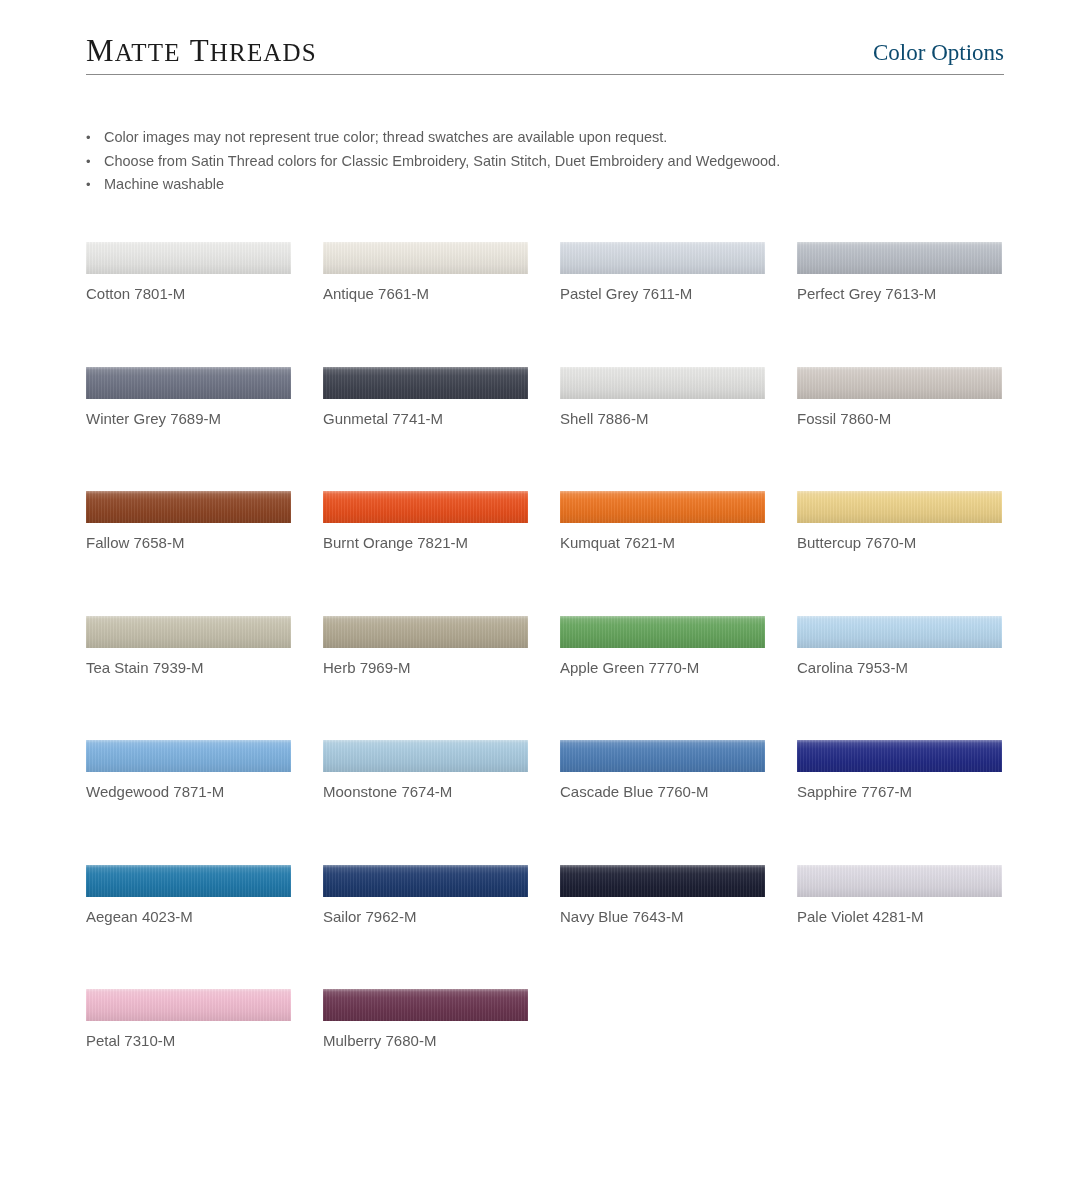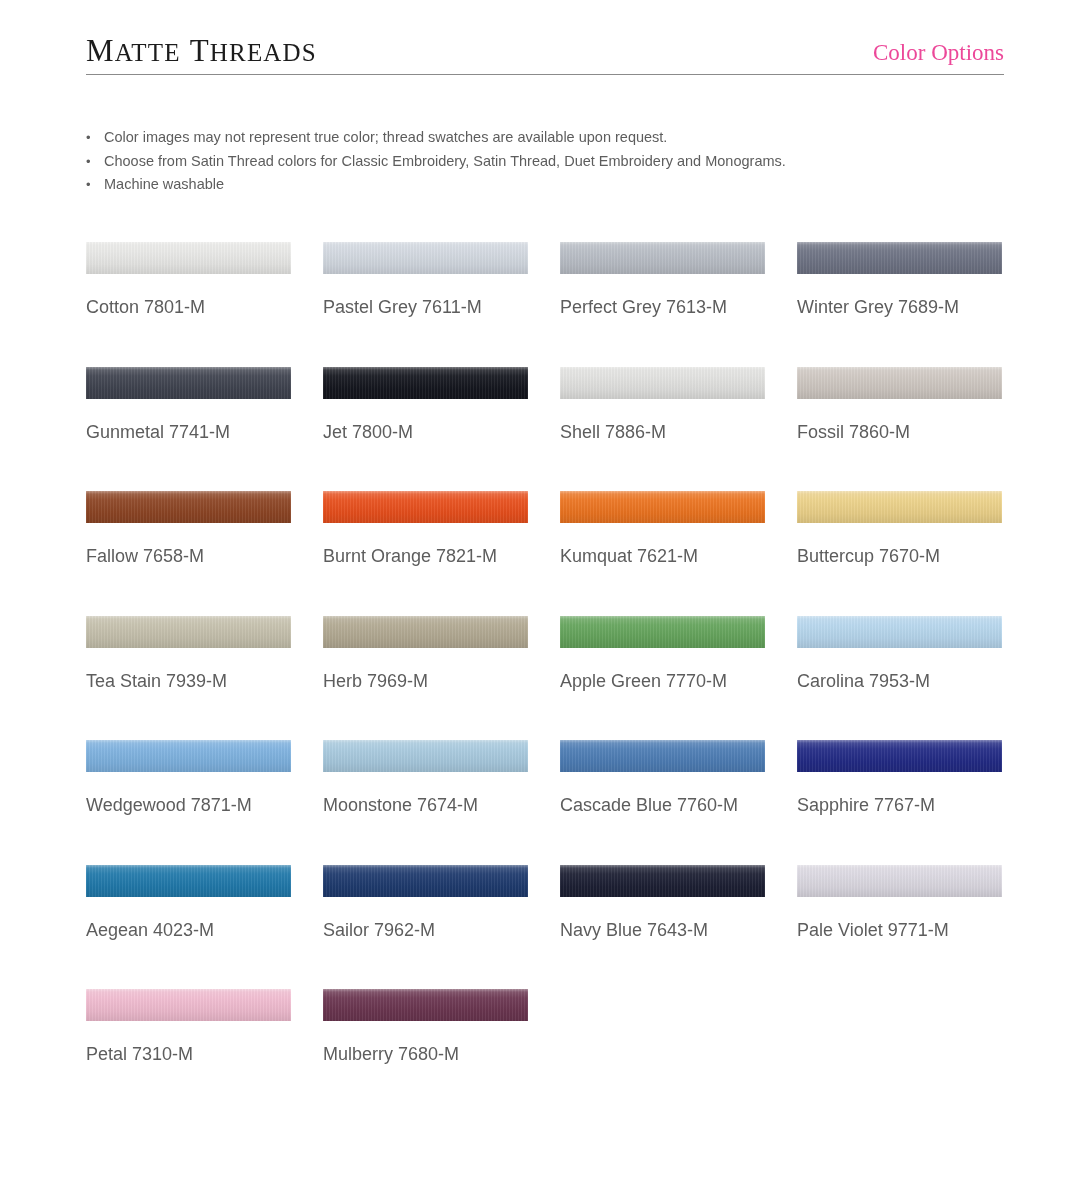--- a/index.html
+++ b/index.html
@@ -45,21 +45,21 @@
   }
   .title .cap {
     font-size: 31px;
   }
   .title .sm {
     font-size: 25px;
   }
   .subtitle {
     font-family: "Liberation Serif", serif;
     font-size: 23px;
-    color: #ec4899;
+    color: #0c4a6e;
     white-space: nowrap;
     padding-bottom: 2px;
   }
 
   
   .bullets {
     position: absolute;
     left: 86px;
     top: 126px;
     width: 918px;
@@ -120,22 +120,22 @@
     pointer-events: none;
   }
   .swatch .edge {
     position: absolute;
     left: 0; right: 0; top: 0;
     height: 3px;
     background: linear-gradient(180deg, rgba(255,255,255,0.28), rgba(255,255,255,0));
     pointer-events: none;
   }
   .label {
-    margin-top: 23px;
-    font-size: 18px;
+    margin-top: 11px;
+    font-size: 15px;
     color: #5d5d5d;
     white-space: nowrap;
   }
 </style>
 </head>
 <body>
 
 <div class="page">
 
   <div class="header">
@@ -145,37 +145,44 @@
     <div class="subtitle">Color Options</div>
   </div>
 
   <div class="bullets">
     <div class="bullet">
       <span class="dot">•</span>
       <span class="txt">Color images may not represent true color; thread swatches are available upon request.</span>
     </div>
     <div class="bullet">
       <span class="dot">•</span>
-      <span class="txt">Choose from Satin Thread colors for Classic Embroidery, Satin Thread, Duet Embroidery and Monograms.</span>
+      <span class="txt">Choose from Satin Thread colors for Classic Embroidery, Satin Stitch, Duet Embroidery and Wedgewood.</span>
     </div>
     <div class="bullet">
       <span class="dot">•</span>
       <span class="txt">Machine washable</span>
     </div>
   </div>
 
   <div class="grid" id="swatch-grid">
       <div class="cell">
         <div class="swatch" style="background: rgb(233, 233, 231);">
           <div class="edge"></div>
           <div class="sheen"></div>
         </div>
         <div class="label">Cotton 7801-M</div>
       </div>
       <div class="cell">
+        <div class="swatch" style="background: rgb(236, 232, 223);">
+          <div class="edge"></div>
+          <div class="sheen"></div>
+        </div>
+        <div class="label">Antique 7661-M</div>
+      </div>
+      <div class="cell">
         <div class="swatch" style="background: rgb(211, 217, 225);">
           <div class="edge"></div>
           <div class="sheen"></div>
         </div>
         <div class="label">Pastel Grey 7611-M</div>
       </div>
       <div class="cell">
         <div class="swatch" style="background: rgb(185, 190, 198);">
           <div class="edge"></div>
           <div class="sheen"></div>
@@ -190,27 +197,20 @@
         <div class="label">Winter Grey 7689-M</div>
       </div>
       <div class="cell">
         <div class="swatch" style="background: rgb(63, 67, 79);">
           <div class="edge"></div>
           <div class="sheen"></div>
         </div>
         <div class="label">Gunmetal 7741-M</div>
       </div>
       <div class="cell">
-        <div class="swatch" style="background: rgb(20, 22, 30);">
-          <div class="edge"></div>
-          <div class="sheen"></div>
-        </div>
-        <div class="label">Jet 7800-M</div>
-      </div>
-      <div class="cell">
         <div class="swatch" style="background: rgb(226, 226, 224);">
           <div class="edge"></div>
           <div class="sheen"></div>
         </div>
         <div class="label">Shell 7886-M</div>
       </div>
       <div class="cell">
         <div class="swatch" style="background: rgb(207, 200, 194);">
           <div class="edge"></div>
           <div class="sheen"></div>
@@ -320,21 +320,21 @@
           <div class="edge"></div>
           <div class="sheen"></div>
         </div>
         <div class="label">Navy Blue 7643-M</div>
       </div>
       <div class="cell">
         <div class="swatch" style="background: rgb(220, 217, 226);">
           <div class="edge"></div>
           <div class="sheen"></div>
         </div>
-        <div class="label">Pale Violet 9771-M</div>
+        <div class="label">Pale Violet 4281-M</div>
       </div>
       <div class="cell">
         <div class="swatch" style="background: rgb(241, 188, 208);">
           <div class="edge"></div>
           <div class="sheen"></div>
         </div>
         <div class="label">Petal 7310-M</div>
       </div>
       <div class="cell">
         <div class="swatch" style="background: rgb(107, 53, 80);">

